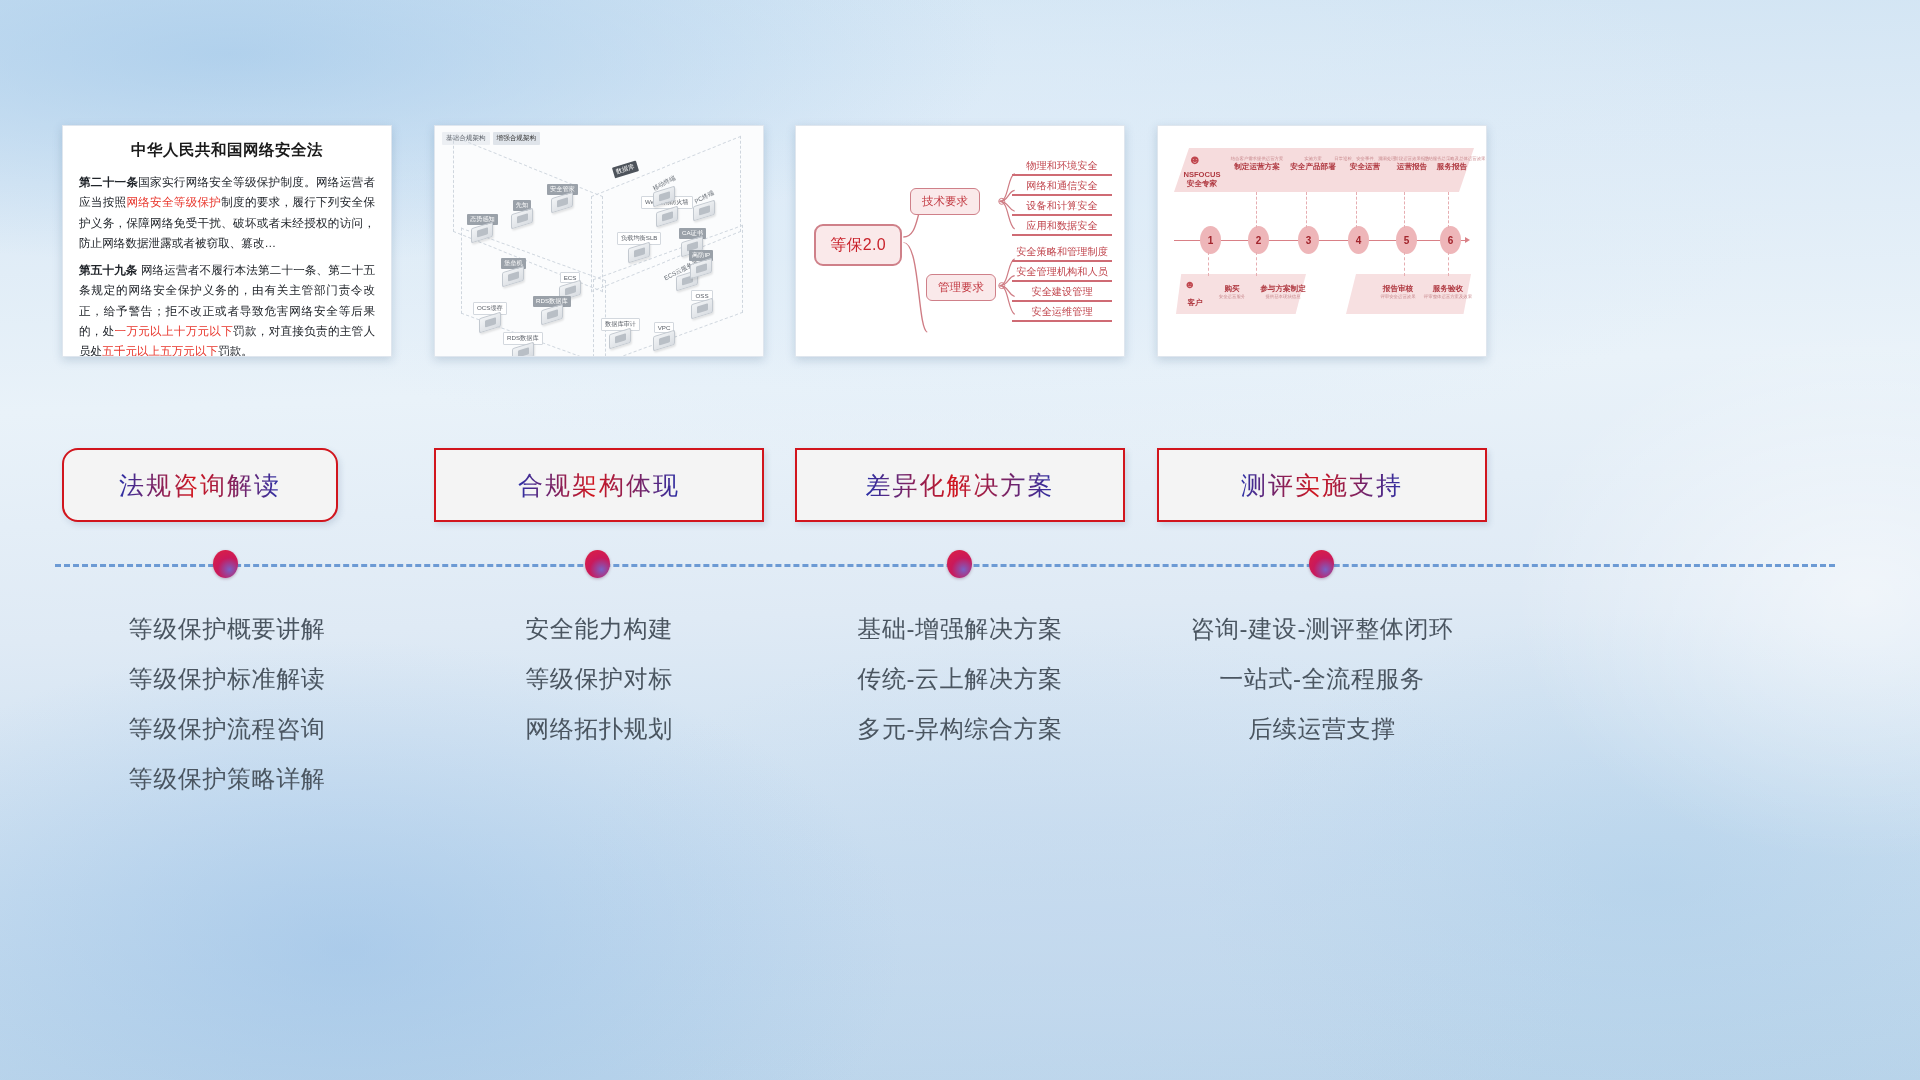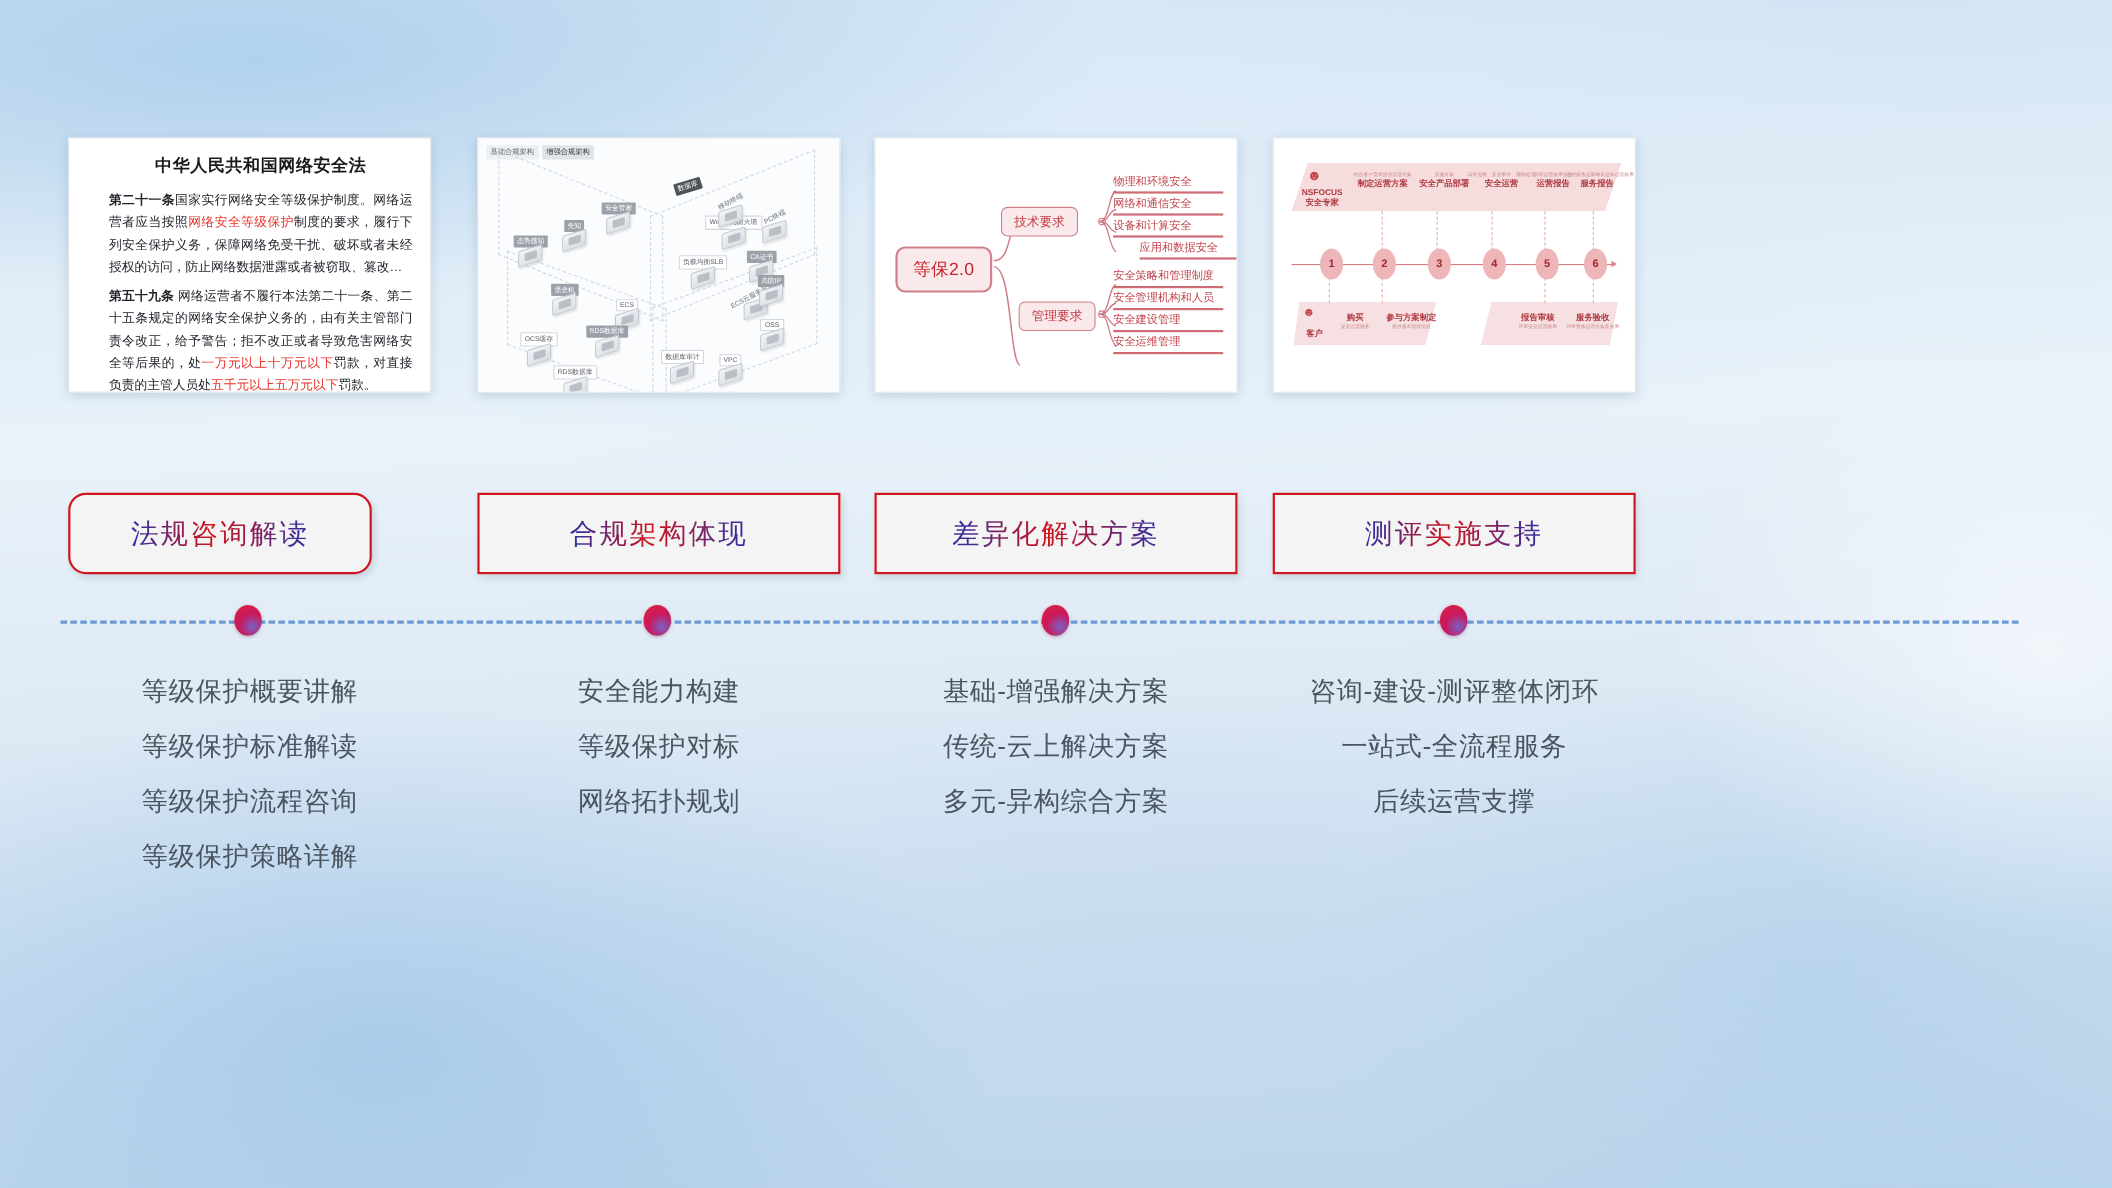--- a/index.html
+++ b/index.html
@@ -25,21 +25,21 @@
     position:absolute; top:0; background:#fff;
     box-shadow:0 3px 9px rgba(60,95,130,0.22);
     border:1px solid #dfe6ee; overflow:hidden;
   }
   .shot-1 { left:62px;  width:330px; height:232px; }
   .shot-2 { left:434px; width:330px; height:232px; }
   .shot-3 { left:795px; width:330px; height:232px; }
   .shot-4 { left:1157px;width:330px; height:232px; }
 
   
-  .law { padding:14px 16px 10px;margin-left:20px; }
+  .law { padding:14px 16px 10px; }
   .law-title { text-align:center; font-size:15.5px; font-weight:bold; color:#1a1a1a; letter-spacing:.5px; margin-bottom:11px; }
   .law-p { font-size:11.6px; line-height:1.75; color:#20242a; text-align:justify; margin-bottom:7px; }
   .law-p b { font-weight:bold; }
   .hl { color:#e8342a; }
 
   
   .arch { position:relative; width:100%; height:100%; background:#fbfcfd; }
   .arch-tabs { position:absolute; top:6px; left:7px; display:flex; gap:3px; }
   .arch-tab { font-size:6.6px; color:#5a6068; padding:2px 4px; background:#eceff3; border-radius:1px; }
   .arch-tab.sel { background:#dfe4ea; color:#333; }
@@ -67,21 +67,21 @@
     color:#c9232c; font-size:16px; letter-spacing:.3px;
   }
   .mm-cat {
     position:absolute; width:70px; height:27px; background:#fae9ea;
     border:1.3px solid #cf8089; border-radius:6px;
     display:flex; align-items:center; justify-content:center;
     color:#c23a42; font-size:11.5px;
   }
   .mm-cat.tech { left:114px; top:62px; }
   .mm-cat.mgmt { left:130px; top:288px; }
-  .mm-leaf { position:absolute; left:216px; width:100px; }
+  .mm-leaf { position:absolute; left:216px; width:100px;text-align:center; }
   .mm-leaf span { display:block; color:#c0444c; font-size:10.2px; line-height:1.25; padding-bottom:1.5px; white-space:nowrap; }
   .mm-leaf i { display:block; height:1.6px; background:#cf6b74; }
   .mm svg { position:absolute; inset:0; width:100%; height:100%; }
 
   
   .ns { position:relative; width:100%; height:100%; background:#fff; }
   .ns-banner {
     position:absolute; left:16px; top:22px; width:300px; height:44px;
     background:#f6dcdd; clip-path:polygon(5% 0,100% 0,95% 100%,0 100%);
   }
@@ -271,21 +271,21 @@
           <i></i>
       </div>
       <div class="mm-leaf" style="top:54px;">
         <span>网络和通信安全</span>
           <i></i>
       </div>
       <div class="mm-leaf" style="top:74px;">
         <span>设备和计算安全</span>
           <i></i>
       </div>
-      <div class="mm-leaf" style="top:94px;margin-left:24px;">
+      <div class="mm-leaf" style="top:94px;">
         <span>应用和数据安全</span>
           <i></i>
       </div>
 
       <div class="mm-leaf" style="top:120px;">
         <span>安全策略和管理制度</span>
           <i></i>
       </div>
       <div class="mm-leaf" style="top:140px;">
         <span>安全管理机构和人员</span>

